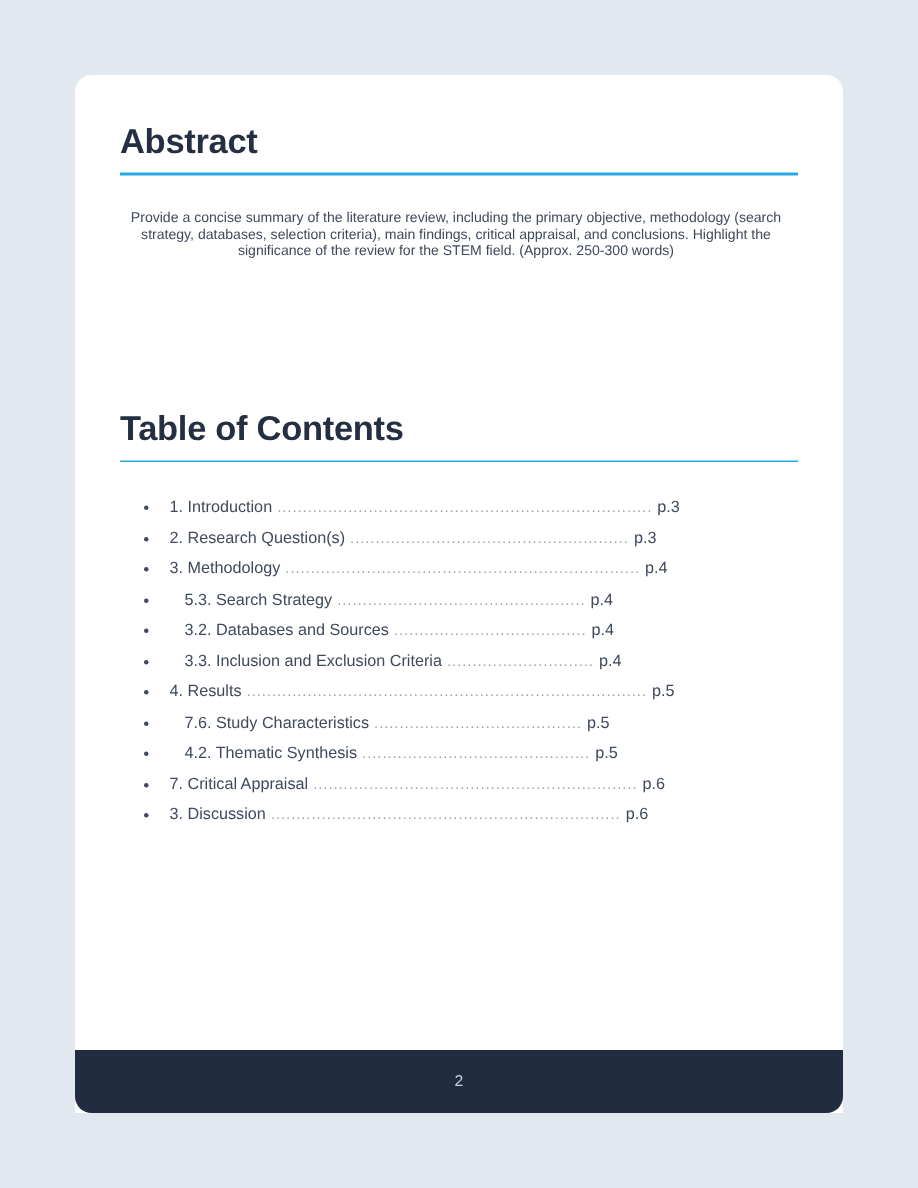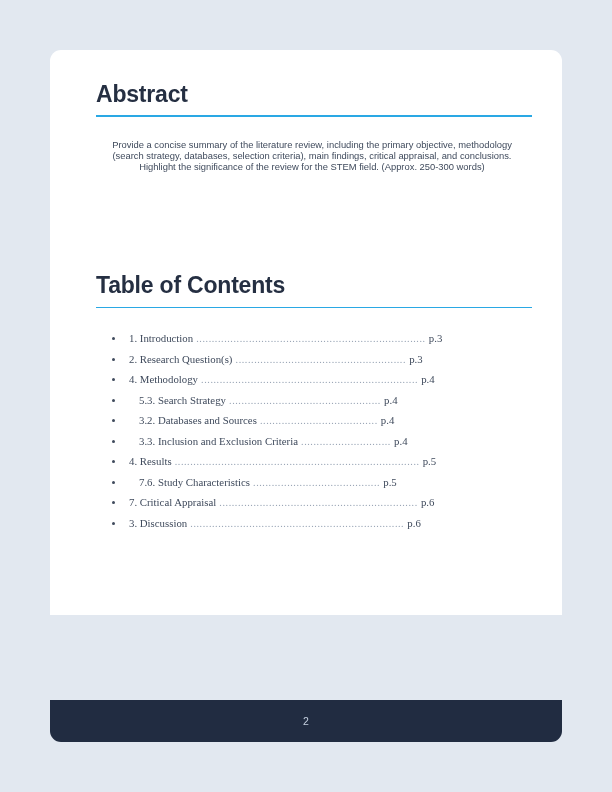--- a/index.html
+++ b/index.html
@@ -19,26 +19,25 @@
     width: 612px;
     height: 792px;
     box-sizing: border-box;
   }
 
   .doc-card {
     position: absolute;
     left: 50px;
     top: 50px;
     width: 512px;
-    height: 565px;
+    height: 692px;
     background: #ffffff;
     border-radius: 11px 11px 0 0;
     box-sizing: border-box;
     overflow: hidden;
-    padding-left: 16px;
   }
 
   .card-inner {
     padding: 32px 30px 0 30px;
     box-sizing: border-box;
   }
 
   
   .section {
     margin: 0;
@@ -86,21 +85,20 @@
   .toc-item {
     position: relative;
     padding-left: 33px;
     margin: 0;
     height: 20.5px;
     line-height: 20.5px;
     font-size: 10.8px;
     color: #3f4a5c;
     white-space: nowrap;
     overflow: hidden;
-    font-family: Liberation Serif, serif;
   }
 
   .toc-item::before {
     content: "";
     position: absolute;
     left: 16px;
     top: 9px;
     width: 3.2px;
     height: 3.2px;
     border-radius: 50%;
@@ -164,26 +162,27 @@
 
       <div class="spacer-between"></div>
 
       <div class="section">
         <h1 class="section-heading">Table of Contents</h1>
         <div class="section-rule"></div>
 
         <ul class="toc-list" id="toc-list">
             <li class="toc-item"><span class="toc-label">1. Introduction</span><span class="toc-dots"> .......................................................................... </span><span class="toc-page">p.3</span></li>
             <li class="toc-item"><span class="toc-label">2. Research Question(s)</span><span class="toc-dots"> ....................................................... </span><span class="toc-page">p.3</span></li>
-            <li class="toc-item"><span class="toc-label">4. Methodology</span><span class="toc-dots"> ...................................................................... </span><span class="toc-page">p.4</span></li>
+            <li class="toc-item"><span class="toc-label">3. Methodology</span><span class="toc-dots"> ...................................................................... </span><span class="toc-page">p.4</span></li>
             <li class="toc-item sub"><span class="toc-label">5.3. Search Strategy</span><span class="toc-dots"> ................................................. </span><span class="toc-page">p.4</span></li>
             <li class="toc-item sub"><span class="toc-label">3.2. Databases and Sources</span><span class="toc-dots"> ...................................... </span><span class="toc-page">p.4</span></li>
             <li class="toc-item sub"><span class="toc-label">3.3. Inclusion and Exclusion Criteria</span><span class="toc-dots"> ............................. </span><span class="toc-page">p.4</span></li>
             <li class="toc-item"><span class="toc-label">4. Results</span><span class="toc-dots"> ............................................................................... </span><span class="toc-page">p.5</span></li>
             <li class="toc-item sub"><span class="toc-label">7.6. Study Characteristics</span><span class="toc-dots"> ......................................... </span><span class="toc-page">p.5</span></li>
+            <li class="toc-item sub"><span class="toc-label">4.2. Thematic Synthesis</span><span class="toc-dots"> ............................................. </span><span class="toc-page">p.5</span></li>
             <li class="toc-item"><span class="toc-label">7. Critical Appraisal</span><span class="toc-dots"> ................................................................ </span><span class="toc-page">p.6</span></li>
             <li class="toc-item"><span class="toc-label">3. Discussion</span><span class="toc-dots"> ..................................................................... </span><span class="toc-page">p.6</span></li>
           </ul>
       </div>
 
     </div>
   </div>
 
   <div class="doc-footer">
     <span class="footer-page-number">2</span>

